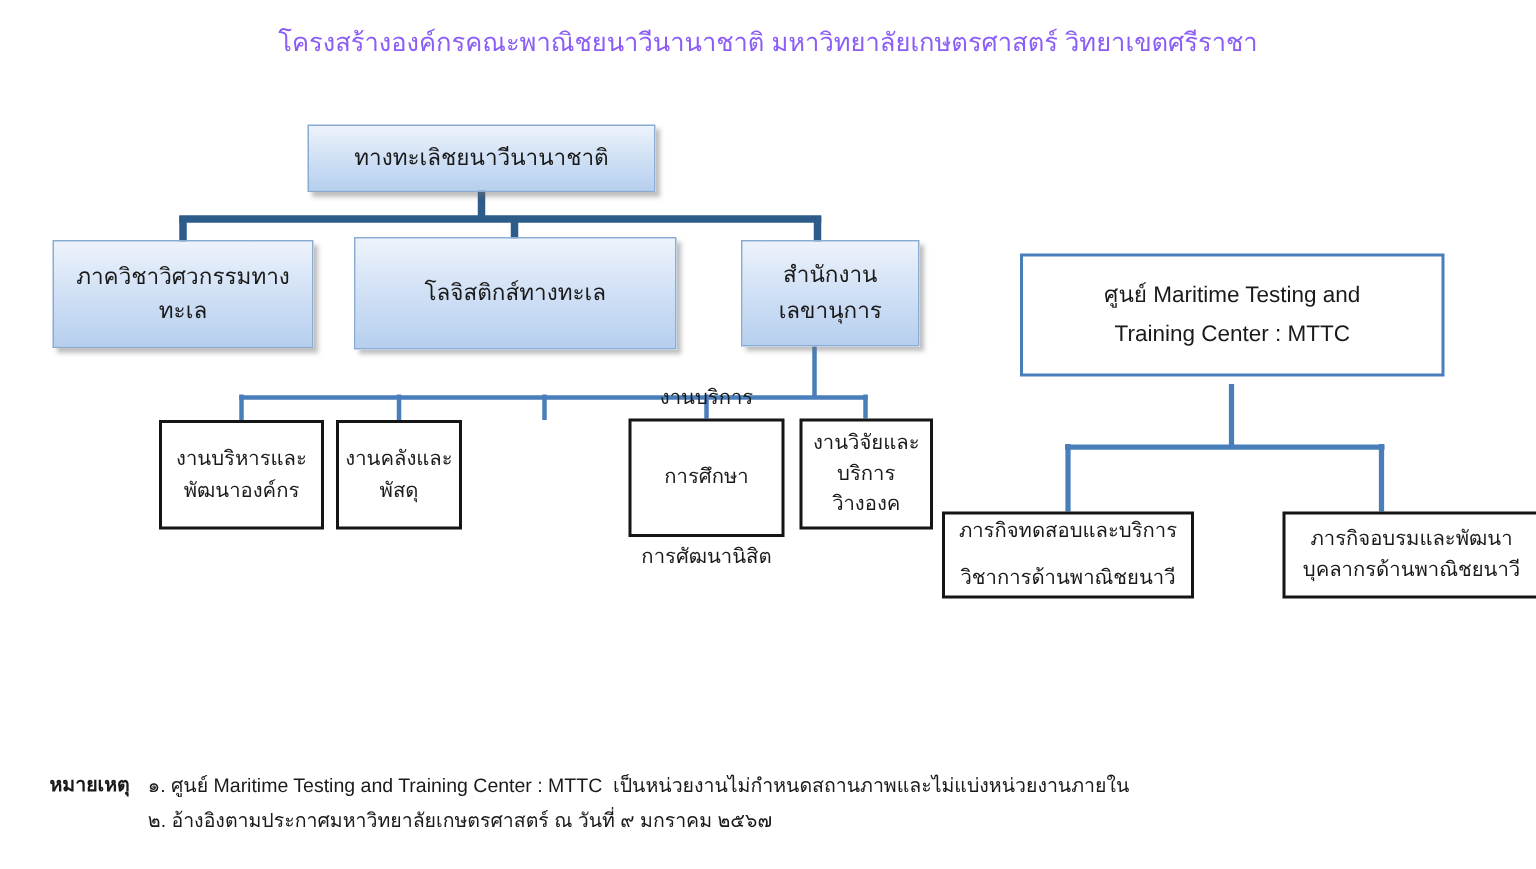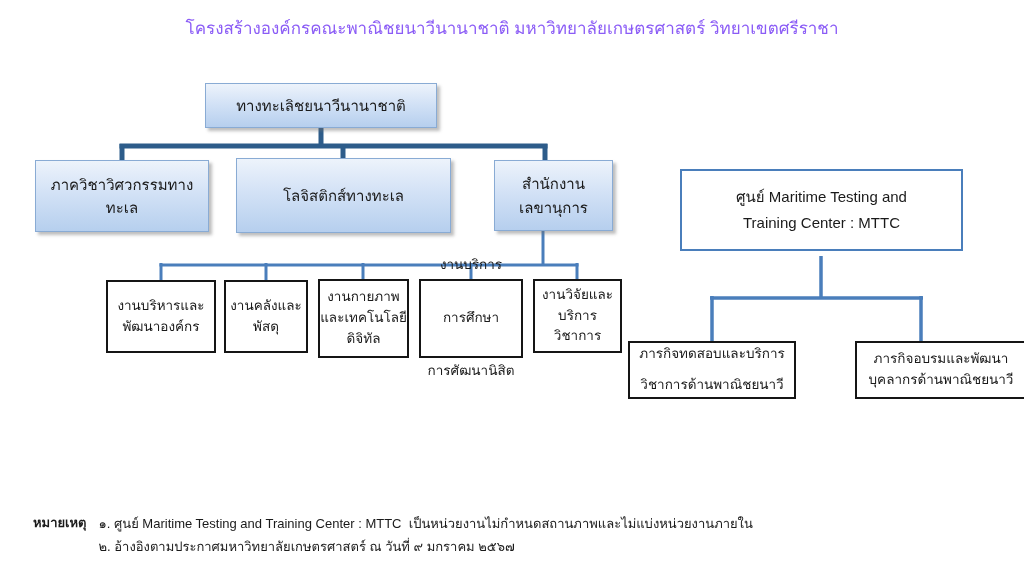--- a/index.html
+++ b/index.html
@@ -138,36 +138,31 @@
   <div class="box box-unit" style="left:106px; top:280px; width:110px; height:73px;">
     <div>งานบริหารและ</div>
     <div>พัฒนาองค์กร</div>
   </div>
 
   <div class="box box-unit" style="left:224px; top:280px; width:84px; height:73px;">
     <div>งานคลังและ</div>
     <div>พัสดุ</div>
   </div>
 
-  <div class="box box-unit" style="left:318px; top:279px; width:91px; height:79px;">
-    <div>งานกายภาพ</div>
-    <div>และเทคโนโลยี</div>
-    <div>ดิจิทัล</div>
-  </div>
 
   <div class="box box-unit" style="left:419px; top:279px; width:104px; height:79px;gap:32px;">
     <div>งานบริการ</div>
     <div>การศึกษา</div>
     <div>การศัฒนานิสิต</div>
   </div>
 
   <div class="box box-unit" style="left:533px; top:279px; width:89px; height:74px;">
     <div>งานวิจัยและ</div>
     <div>บริการ</div>
-    <div>วิชาการ</div>
+    <div>วิางองค</div>
   </div>
 
   <div class="box box-unit box-unit-thick" style="left:628px; top:341px; width:168px; height:58px;gap:10px;">
     <div>ภารกิจทดสอบและบริการ</div>
     <div>วิชาการด้านพาณิชยนาวี</div>
   </div>
 
   <div class="box box-unit" style="left:815px; top:341px; width:172px; height:58px;margin-left:40px;">
     <div>ภารกิจอบรมและพัฒนา</div>
     <div>บุคลากรด้านพาณิชยนาวี</div>

